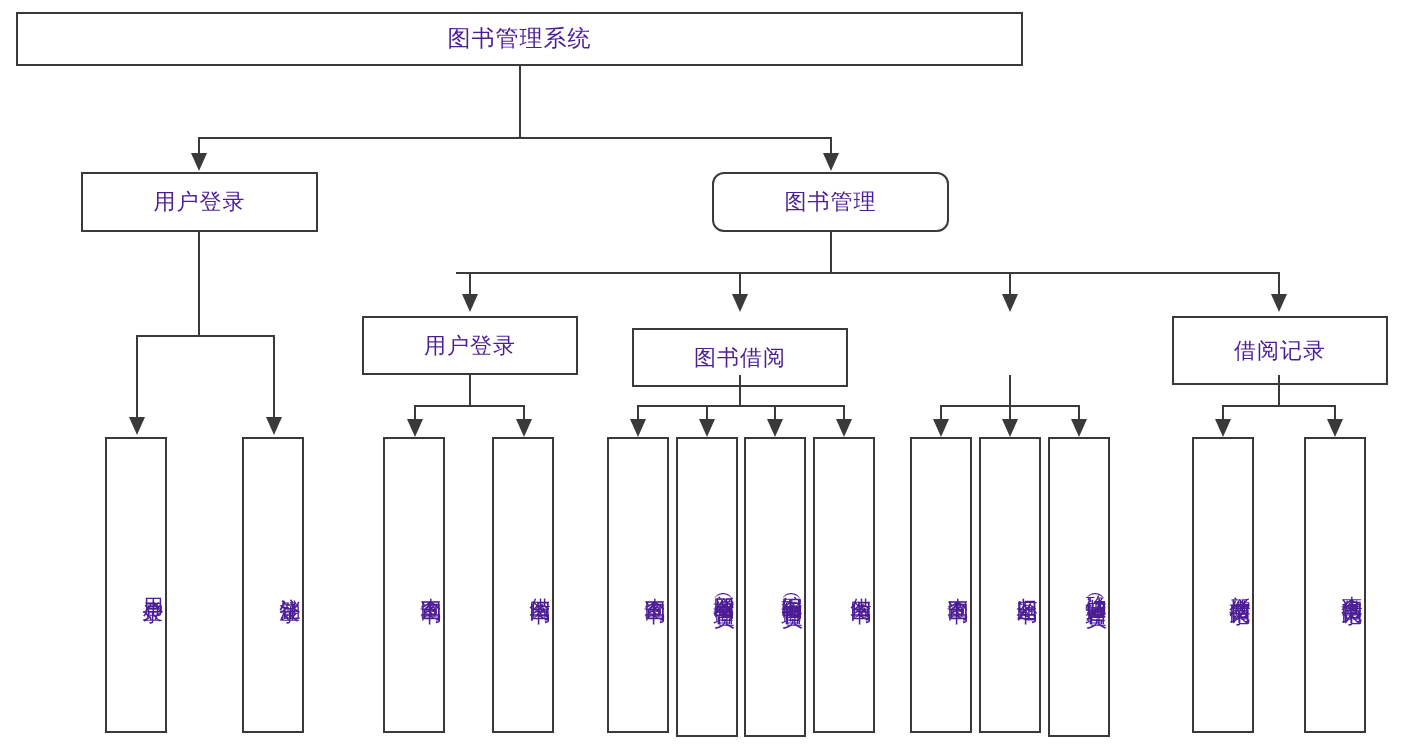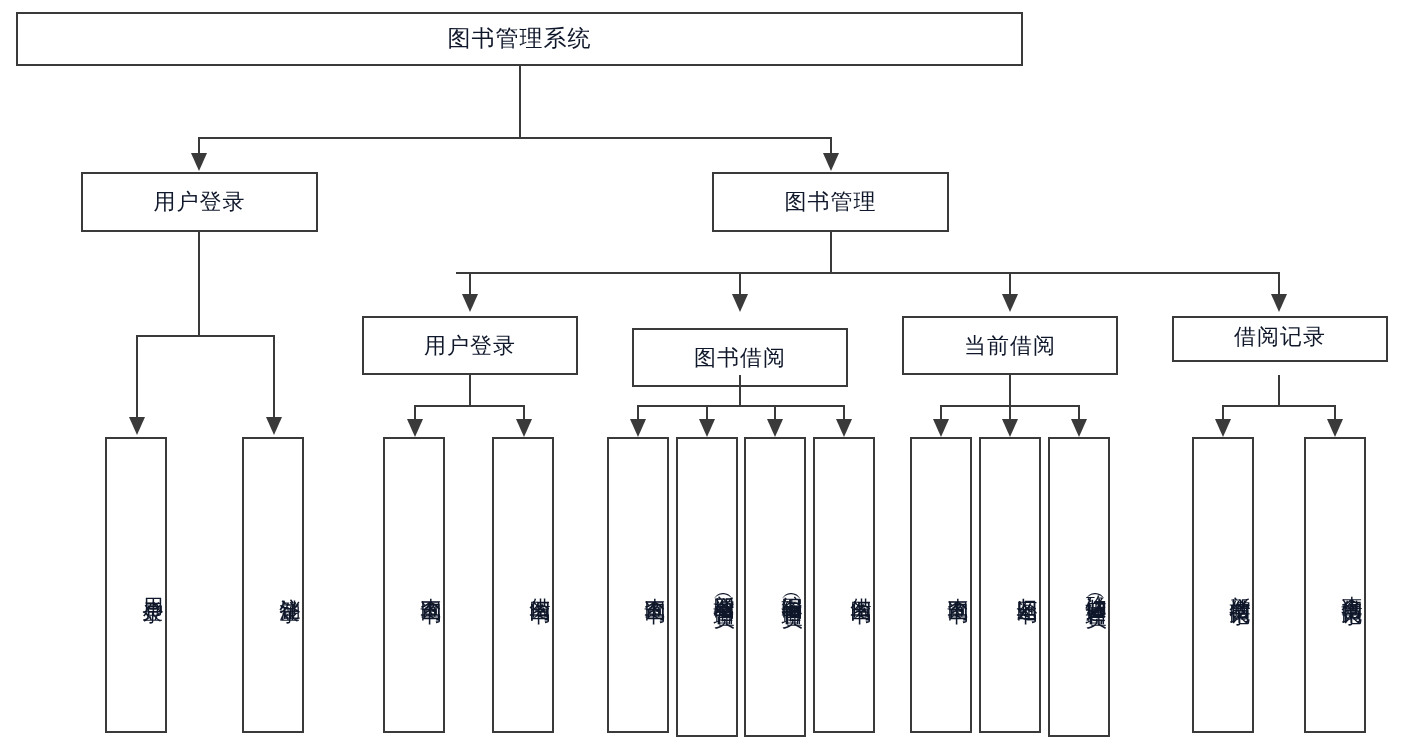--- a/index.html
+++ b/index.html
@@ -18,21 +18,21 @@
     overflow: hidden;
   }
   .node {
     position: absolute;
     box-sizing: border-box;
     border: 2px solid #3a3a3a;
     background: #ffffff;
     display: flex;
     align-items: center;
     justify-content: center;
-    color: #0f172a;
+    color: #4c1d95;
     line-height: 1.18;
   }
   
   .node.h {
     font-size: 22px;
     letter-spacing: 1px;
     text-align: center;
   }
   .node.root {
     font-size: 23px;
@@ -87,21 +87,21 @@
   <div class="line hline" style="left:198px; top:137px; width:634px;"></div>
 
   <div class="line vline" style="left:198px; top:137px; height:20px;"></div>
   <div class="arrow" style="left:191px; top:153px;"></div>
   <div class="line vline" style="left:830px; top:137px; height:20px;"></div>
   <div class="arrow" style="left:823px; top:153px;"></div>
 
   <div class="node h" style="left:81px; top:172px; width:237px; height:60px;">
     <span>用户登录</span>
   </div>
-  <div class="node h" style="left:712px; top:172px; width:237px; height:60px;">
+  <div class="node h" style="left:712px; top:172px; width:237px; height:60px;border-radius:12px;">
     <span>图书管理</span>
   </div>
 
   <div class="line vline" style="left:198px; top:232px; height:104px;"></div>
   <div class="line hline" style="left:136px; top:335px; width:138px;"></div>
   <div class="line vline" style="left:136px; top:335px; height:84px;"></div>
   <div class="arrow" style="left:129px; top:417px;"></div>
   <div class="line vline" style="left:273px; top:335px; height:84px;"></div>
   <div class="arrow" style="left:266px; top:417px;"></div>
 
@@ -115,24 +115,21 @@
   <div class="arrow" style="left:1002px; top:294px;"></div>
   <div class="line vline" style="left:1278px; top:272px; height:24px;"></div>
   <div class="arrow" style="left:1271px; top:294px;"></div>
 
   <div class="node h" style="left:362px; top:316px; width:216px; height:59px;">
     <span>用户登录</span>
   </div>
   <div class="node h" style="left:632px; top:328px; width:216px; height:59px;">
     <span>图书借阅</span>
   </div>
-  <div class="node h" style="left:902px; top:316px; width:216px; height:59px;">
-    <span>当前借阅</span>
-  </div>
-  <div class="node h" style="left:1172px; top:316px; width:216px; height:46px;font-family:Liberation Mono, monospace;">
+  <div class="node h" style="left:1172px; top:316px; width:216px; height:69px;">
     <span>借阅记录</span>
   </div>
 
   <div class="line vline" style="left:469px; top:375px; height:32px;"></div>
   <div class="line hline" style="left:414px; top:405px; width:110px;"></div>
   <div class="line vline" style="left:414px; top:405px; height:16px;"></div>
   <div class="arrow" style="left:407px; top:419px;"></div>
   <div class="line vline" style="left:523px; top:405px; height:16px;"></div>
   <div class="arrow" style="left:516px; top:419px;"></div>
 

